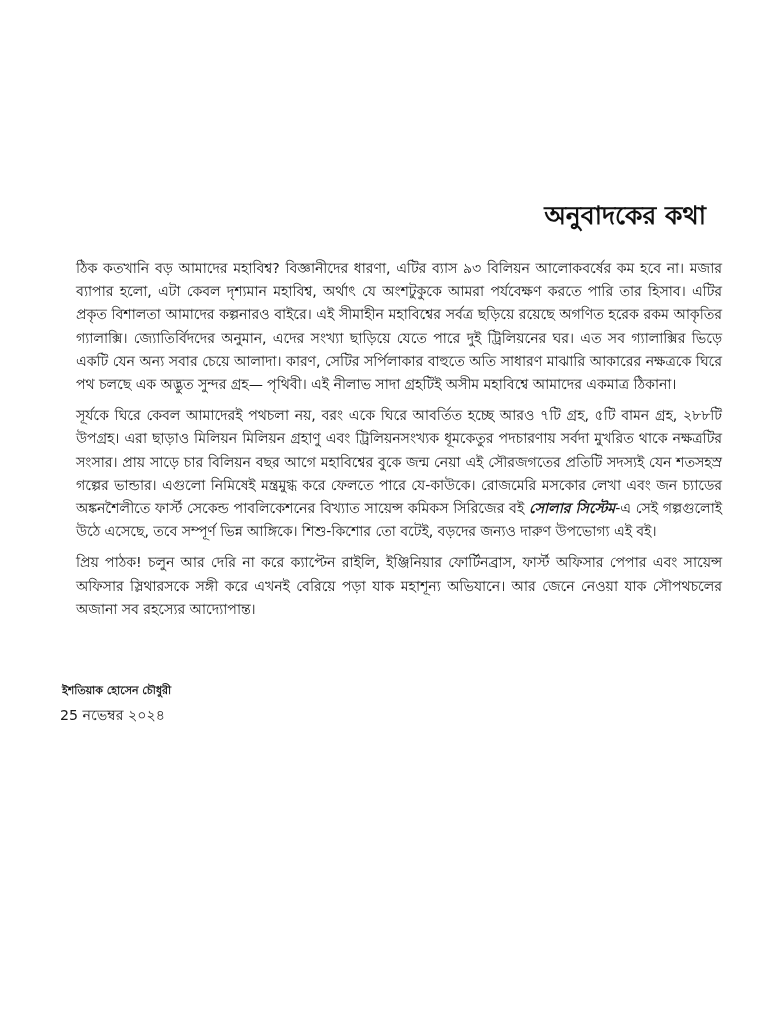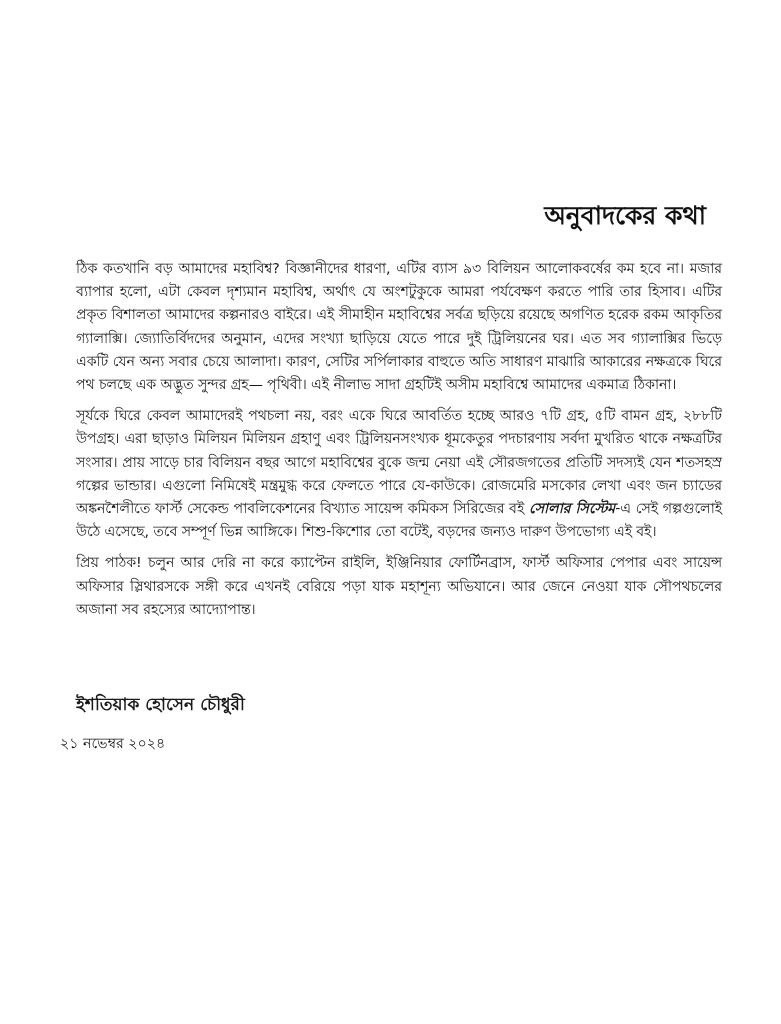--- a/index.html
+++ b/index.html
@@ -52,24 +52,24 @@
   .para em {
     font-style: italic;
     font-weight: bold;
   }
   .signature {
     position: absolute;
     left: 0;
     top: 677px;
   }
   .sig-name {
-    font-size: 17px;
+    font-size: 11px;
     font-weight: bold;
     line-height: 23px;
-    margin: 16px;
+    margin: 2px;
   }
   .sig-date {
     font-size: 14.2px;
     line-height: 23px;
     margin: 0;
   }
 </style>
 </head>
 <body>
 
@@ -77,15 +77,15 @@
   <h1 class="title">অনুবাদকের কথা</h1>
 
   <div class="body-text">
     <p class="para">ঠিক কতখানি বড় আমাদের মহাবিশ্ব? বিজ্ঞানীদের ধারণা, এটির ব্যাস ৯৩ বিলিয়ন আলোকবর্ষের কম হবে না। মজার ব্যাপার হলো, এটা কেবল দৃশ্যমান মহাবিশ্ব, অর্থাৎ যে অংশটুকুকে আমরা পর্যবেক্ষণ করতে পারি তার হিসাব। এটির প্রকৃত বিশালতা আমাদের কল্পনারও বাইরে। এই সীমাহীন মহাবিশ্বের সর্বত্র ছড়িয়ে রয়েছে অগণিত হরেক রকম আকৃতির গ্যালাক্সি। জ্যোতির্বিদদের অনুমান, এদের সংখ্যা ছাড়িয়ে যেতে পারে দুই ট্রিলিয়নের ঘর। এত সব গ্যালাক্সির ভিড়ে একটি যেন অন্য সবার চেয়ে আলাদা। কারণ, সেটির সর্পিলাকার বাহুতে অতি সাধারণ মাঝারি আকারের নক্ষত্রকে ঘিরে পথ চলছে এক অদ্ভুত সুন্দর গ্রহ— পৃথিবী। এই নীলাভ সাদা গ্রহটিই অসীম মহাবিশ্বে আমাদের একমাত্র ঠিকানা।</p>
     <p class="para"><span>সূর্যকে ঘিরে কেবল আমাদেরই পথচলা নয়, বরং একে ঘিরে আবর্তিত হচ্ছে আরও ৭টি গ্রহ, ৫টি বামন গ্রহ, ২৮৮টি উপগ্রহ। এরা ছাড়াও মিলিয়ন মিলিয়ন গ্রহাণু এবং ট্রিলিয়নসংখ্যক ধূমকেতুর পদচারণায় সর্বদা মুখরিত থাকে নক্ষত্রটির সংসার। প্রায় সাড়ে চার বিলিয়ন বছর আগে মহাবিশ্বের বুকে জন্ম নেয়া এই সৌরজগতের প্রতিটি সদস্যই যেন শতসহস্র গল্পের ভান্ডার। এগুলো নিমিষেই মন্ত্রমুগ্ধ করে ফেলতে পারে যে-কাউকে। রোজমেরি মসকোর লেখা এবং জন চ্যাডের অঙ্কনশৈলীতে ফার্স্ট সেকেন্ড পাবলিকেশনের বিখ্যাত সায়েন্স কমিকস সিরিজের বই </span><em>সোলার সিস্টেম</em><span>-এ সেই গল্পগুলোই উঠে এসেছে, তবে সম্পূর্ণ ভিন্ন আঙ্গিকে। শিশু-কিশোর তো বটেই, বড়দের জন্যও দারুণ উপভোগ্য এই বই।</span></p>
     <p class="para">প্রিয় পাঠক! চলুন আর দেরি না করে ক্যাপ্টেন রাইলি, ইঞ্জিনিয়ার ফোর্টিনব্রাস, ফার্স্ট অফিসার পেপার এবং সায়েন্স অফিসার স্লিথারসকে সঙ্গী করে এখনই বেরিয়ে পড়া যাক মহাশূন্য অভিযানে। আর জেনে নেওয়া যাক সৌপথচলের অজানা সব রহস্যের আদ্যোপান্ত।</p>
   </div>
 
   <div class="signature">
     <p class="sig-name">ইশতিয়াক হোসেন চৌধুরী</p>
-    <p class="sig-date">২১ নভেম্বর ২০২৪</p>
+    <p class="sig-date">25 নভেম্বর ২০২৪</p>
   </div>
 </div>
 
 </body></html>

